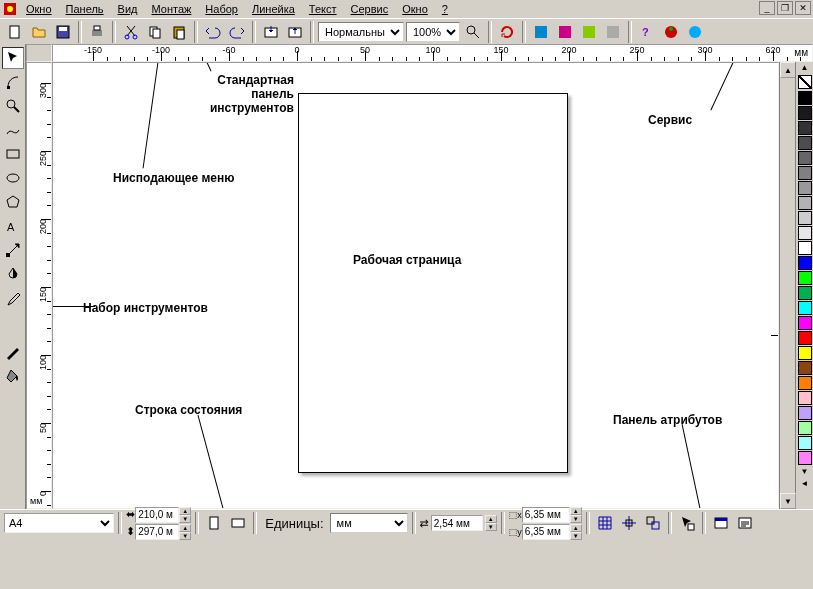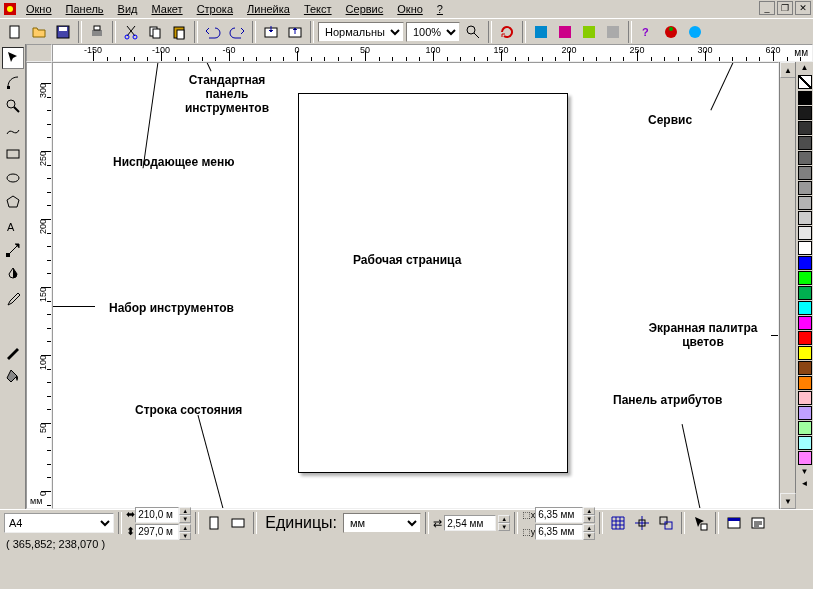--- a/index.html
+++ b/index.html
@@ -37,21 +37,21 @@
 .palette-arrow{width:14px;height:10px;margin:1px auto;text-align:center;font-size:8px;cursor:pointer}
 .scrollbar-v{width:16px;background:#d4d0c8;border-left:1px solid #808080}
 .scrollbar-h{height:16px;background:#d4d0c8;display:flex;align-items:center}
 .sb-btn{width:16px;height:16px;background:#d4d0c8;border:1px outset;font-size:8px;display:flex;align-items:center;justify-content:center}
 .page-nav{display:flex;align-items:center;height:16px;background:#d4d0c8}
 .page-nav-txt{padding:0 6px;font-size:10px;border:1px inset;background:#d4d0c8;height:14px;line-height:12px}
 .statusbar{position:absolute;bottom:0;left:0;right:0;height:80px;background:#d4d0c8;border-top:1px solid #fff}
 .attr-bar{height:26px;display:flex;align-items:center;padding:0 4px;gap:2px}
 .attr-select{height:20px;border:1px inset;background:#fff;font-size:11px;width:110px}
 .attr-input{height:16px;width:44px;border:1px inset;background:#fff;font-size:10px;padding:0 2px}
-.attr-label{font-size:16px;padding:0 4px}
+.attr-label{font-size:13px;padding:0 4px}
 .spinner{display:flex;flex-direction:column}
 .spin-btn{width:12px;height:8px;font-size:6px;border:1px outset;background:#d4d0c8;line-height:6px;text-align:center}
 .coord-bar{height:18px;padding:2px 6px;font-size:11px}
 .tick{position:absolute;background:#000}
 .ruler-h .tick{width:1px;bottom:0}
 .ruler-h .tick.major{height:10px}
 .ruler-h .tick.minor{height:4px}
 .ruler-h .tick-label{position:absolute;bottom:6px;font-size:9px;transform:translateX(-50%)}
 .ruler-v .tick{height:1px;right:0}
 .ruler-v .tick.major{width:10px}
@@ -65,22 +65,22 @@
 <div class="menubar">
   <span class="menu-icon">
     <svg class="icon-svg" viewBox="0 0 16 16">
         <rect x="2" y="2" width="12" height="12" fill="#c00"></rect>
         <circle cx="8" cy="8" r="3" fill="#ff0"></circle>
       </svg>
   </span>
   <span class="menu-item"><u>Окно</u></span>
   <span class="menu-item"><u>Панель</u></span>
   <span class="menu-item"><u>Вид</u></span>
-  <span class="menu-item"><u>Макет</u></span>
-  <span class="menu-item"><u>Строка</u></span>
+  <span class="menu-item"><u>Монтаж</u></span>
+  <span class="menu-item"><u>Набор</u></span>
   <span class="menu-item"><u>Линейка</u></span>
   <span class="menu-item"><u>Текст</u></span>
   <span class="menu-item"><u>Сервис</u></span>
   <span class="menu-item"><u>Окно</u></span>
   <span class="menu-item"><u>?</u></span>
   <div class="window-controls">
     <div class="wc-btn">_</div>
     <div class="wc-btn">❐</div>
     <div class="wc-btn">✕</div>
   </div>
@@ -397,39 +397,38 @@
           <div class="tick minor" style="top: 400.8px;"></div>
           <div class="tick minor" style="top: 414.4px;"></div>
           <div class="tick major" style="top: 428px;"></div>
           <div class="tick-label" style="top: 428px;">0</div>
           <div class="tick minor" style="top: 441.6px;"></div>
         </div>
       <div class="canvas-area">
         <div class="page"></div>
         <div class="page-label">Рабочая страница</div>
 
-        <div class="annotation" style="left:114px;top:10px;width:120px;text-align:center">Стандартная панель инструментов</div>
+        <div class="annotation" style="left:121px;top:10px;width:120px;text-align:right">Стандартная панель инструментов</div>
         <div class="leader" style="left:150px;top:-26px;width:1px;height:36px;transform:rotate(-25deg)"></div>
 
-        <div class="annotation" style="left:60px;top:92px">Нисподающее меню</div>
+        <div class="annotation" style="left:60px;top:108px">Нисподающее меню</div>
         <div class="leader" style="left:100px;top:-44px;width:1px;height:150px;transform:rotate(8deg)"></div>
 
-        <div class="annotation" style="left:56px;top:238px">Набор инструментов</div>
+        <div class="annotation" style="left:30px;top:238px">Набор инструментов</div>
         <div class="leader" style="left:-8px;top:243px;width:50px;height:1px"></div>
 
         <div class="annotation" style="left:82px;top:340px">Строка состояния</div>
         <div class="leader" style="left:160px;top:350px;width:1px;height:120px;transform:rotate(-15deg)"></div>
 
         <div class="annotation" style="left:595px;top:50px">Сервис</div>
         <div class="leader" style="left:670px;top:-10px;width:1px;height:60px;transform:rotate(25deg)"></div>
 
-        <div class="annotation" style="left:580px;top:258px;width:140px;text-align:center">Экранная палитра цветов</div>
         <div class="leader" style="left:718px;top:272px;width:40px;height:1px"></div>
 
-        <div class="annotation" style="left:560px;top:330px">Панель атрибутов</div>
+        <div class="annotation" style="left:560px;top:350px">Панель атрибутов</div>
         <div class="leader" style="left:640px;top:360px;width:1px;height:110px;transform:rotate(-12deg)"></div>
       </div>
       <div class="scrollbar-v">
         <div class="sb-btn">▲</div>
         <div style="position:absolute;bottom:16px">
             <div class="sb-btn">▼</div>
           </div>
       </div>
       <div class="color-palette">
         <div class="palette-arrow">▲</div>
@@ -575,14 +574,13 @@
           <rect x="2" y="3" width="12" height="3" fill="#00a"></rect>
         </svg>
       </div>
     <div class="tb-btn">
         <svg class="icon-svg" viewBox="0 0 16 16">
           <rect x="2" y="3" width="12" height="10" fill="#fff" stroke="#000"></rect>
           <path d="M4 7h8M4 9h8M4 11h5" stroke="#000"></path>
         </svg>
       </div>
   </div>
-  <div class="coord-bar">( 365,852; 238,070 )</div>
 </div>
 
 </body></html>

